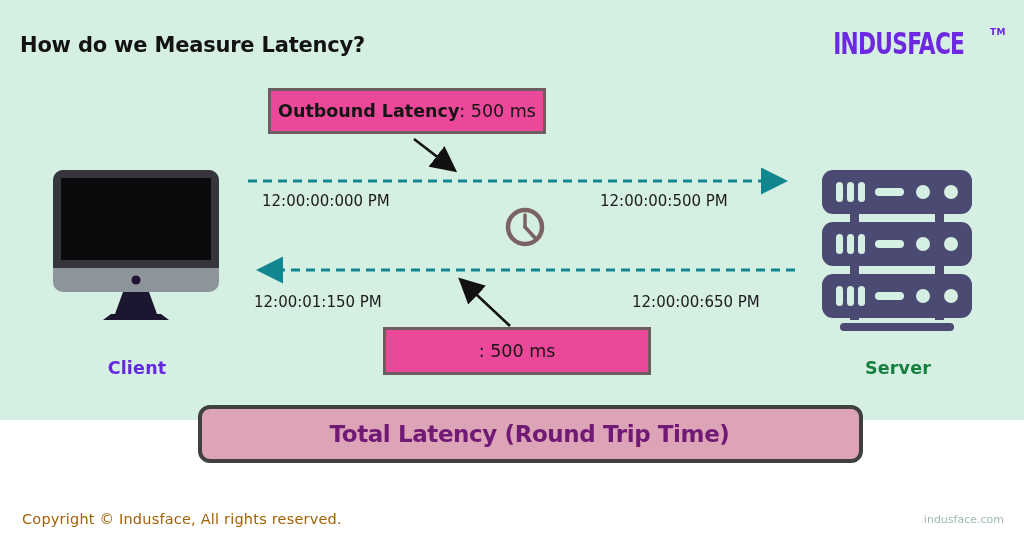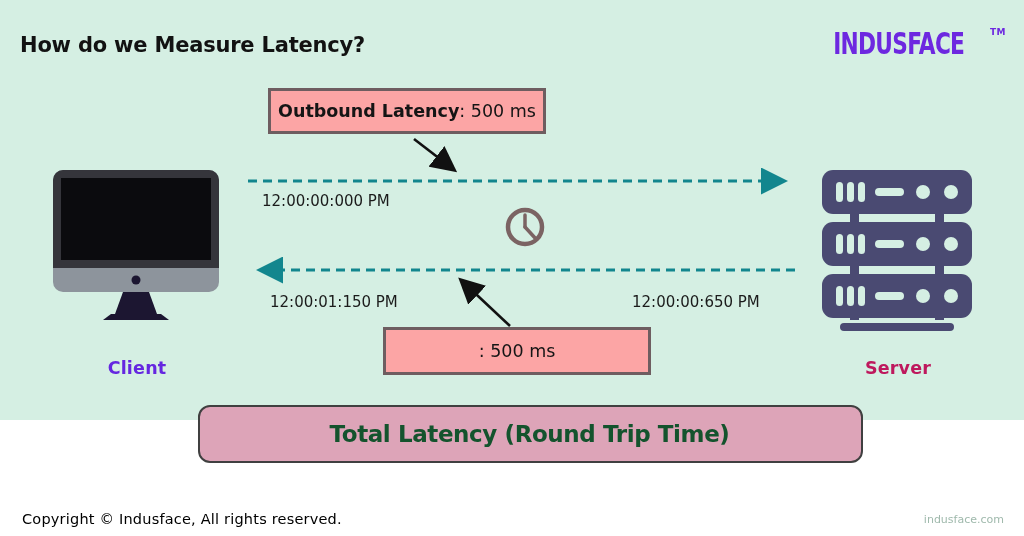--- a/index.html
+++ b/index.html
@@ -51,21 +51,21 @@
   }
 
   svg.overlay {
     position: absolute;
     left: 0; top: 0;
     width: 1024px; height: 536px;
   }
 
   .callout {
     position: absolute;
-    background: #fca5a5;
+    background: #ec4899;
     border: 3px solid #6e5d60;
     display: flex;
     align-items: center;
     justify-content: center;
     font-size: 17.5px;
     color: #151515;
     white-space: nowrap;
   }
   .callout .b { font-weight: 800; }
   #outbound-box { left: 268px; top: 88px; width: 278px; height: 46px; }
@@ -74,63 +74,63 @@
   .timestamp {
     position: absolute;
     font-size: 15px;
     color: #1b1b1b;
     white-space: nowrap;
     font-weight: 500;
     text-align: right;
   }
   #ts-client-send    { left: 262px; top: 192px; }
   #ts-server-receive { left: 600px; top: 192px; }
-  #ts-client-receive { left: 270px; top: 293px; }
+  #ts-client-receive { left: 254px; top: 293px; }
   #ts-server-send    { left: 600px; top: 293px; margin-left: 32px; }
 
   .node-icon { position: absolute; }
   #client-icon { left: 53px;  top: 170px; }
   #server-icon { left: 822px; top: 170px; }
 
   .node-label {
     position: absolute;
     font-size: 17.5px;
     font-weight: 800;
     text-align: center;
     letter-spacing: 0.2px;
   }
   #client-label { left: 87px;  top: 358px; width: 100px; color: #6527e0; text-align: center; }
-  #server-label { left: 848px; top: 358px; width: 100px; color: #be185d; }
+  #server-label { left: 848px; top: 358px; width: 100px; color: #15803d; }
 
   .total-box {
     position: absolute;
     left: 198px; top: 405px;
     width: 665px; height: 58px;
     background: #dda4b8;
-    border: 2px solid #404040;
+    border: 4px solid #404040;
     border-radius: 12px;
     display: flex;
     align-items: center;
     justify-content: center;
-    color: #14532d;
+    color: #701a75;
     font-size: 21.5px;
     white-space: nowrap;
   }
   .total-box .b {
     font-weight: 800;
     font-size: 23px;
     letter-spacing: -0.4px;
     margin-right: 2px;
   }
 
   .footer-left {
     position: absolute;
     left: 22px; top: 511px;
     font-size: 14.5px;
-    color: #000000;
+    color: #a16207;
     letter-spacing: 0.2px;
   }
   .footer-right {
     position: absolute;
     right: 20px; top: 513px;
     font-size: 11px;
     color: #9fb9ac;
   }
 </style>
 </head>
@@ -173,20 +173,21 @@
   <div class="callout" id="outbound-box">
     <span class="b">Outbound Latency</span>
       <span>: 500 ms</span>
   </div>
 
   <div class="callout" id="inbound-box">
       <span>: 500 ms</span>
   </div>
 
   <div class="timestamp" id="ts-client-send">12:00:00:000 PM</div>
+  <div class="timestamp" id="ts-server-receive">12:00:00:500 PM</div>
   <div class="timestamp" id="ts-client-receive">12:00:01:150 PM</div>
   <div class="timestamp" id="ts-server-send">12:00:00:650 PM</div>
 
   <div class="node-icon" id="client-icon">
     <svg width="166" height="150" viewBox="0 0 166 150">
       <rect x="0" y="0" width="166" height="122" rx="10" fill="#8d949c"></rect>
       <path d="M10,0 h146 a10,10 0 0 1 10,10 v88 h-166 v-88 a10,10 0 0 1 10,-10 Z" fill="#35353b"></path>
       <rect x="8" y="8" width="150" height="82" fill="#0b0b0e"></rect>
       <circle cx="83" cy="110" r="4.5" fill="#1c1631"></circle>
       <path d="M70,122 h26 l8,22 h-42 Z" fill="#1c1631"></path>

